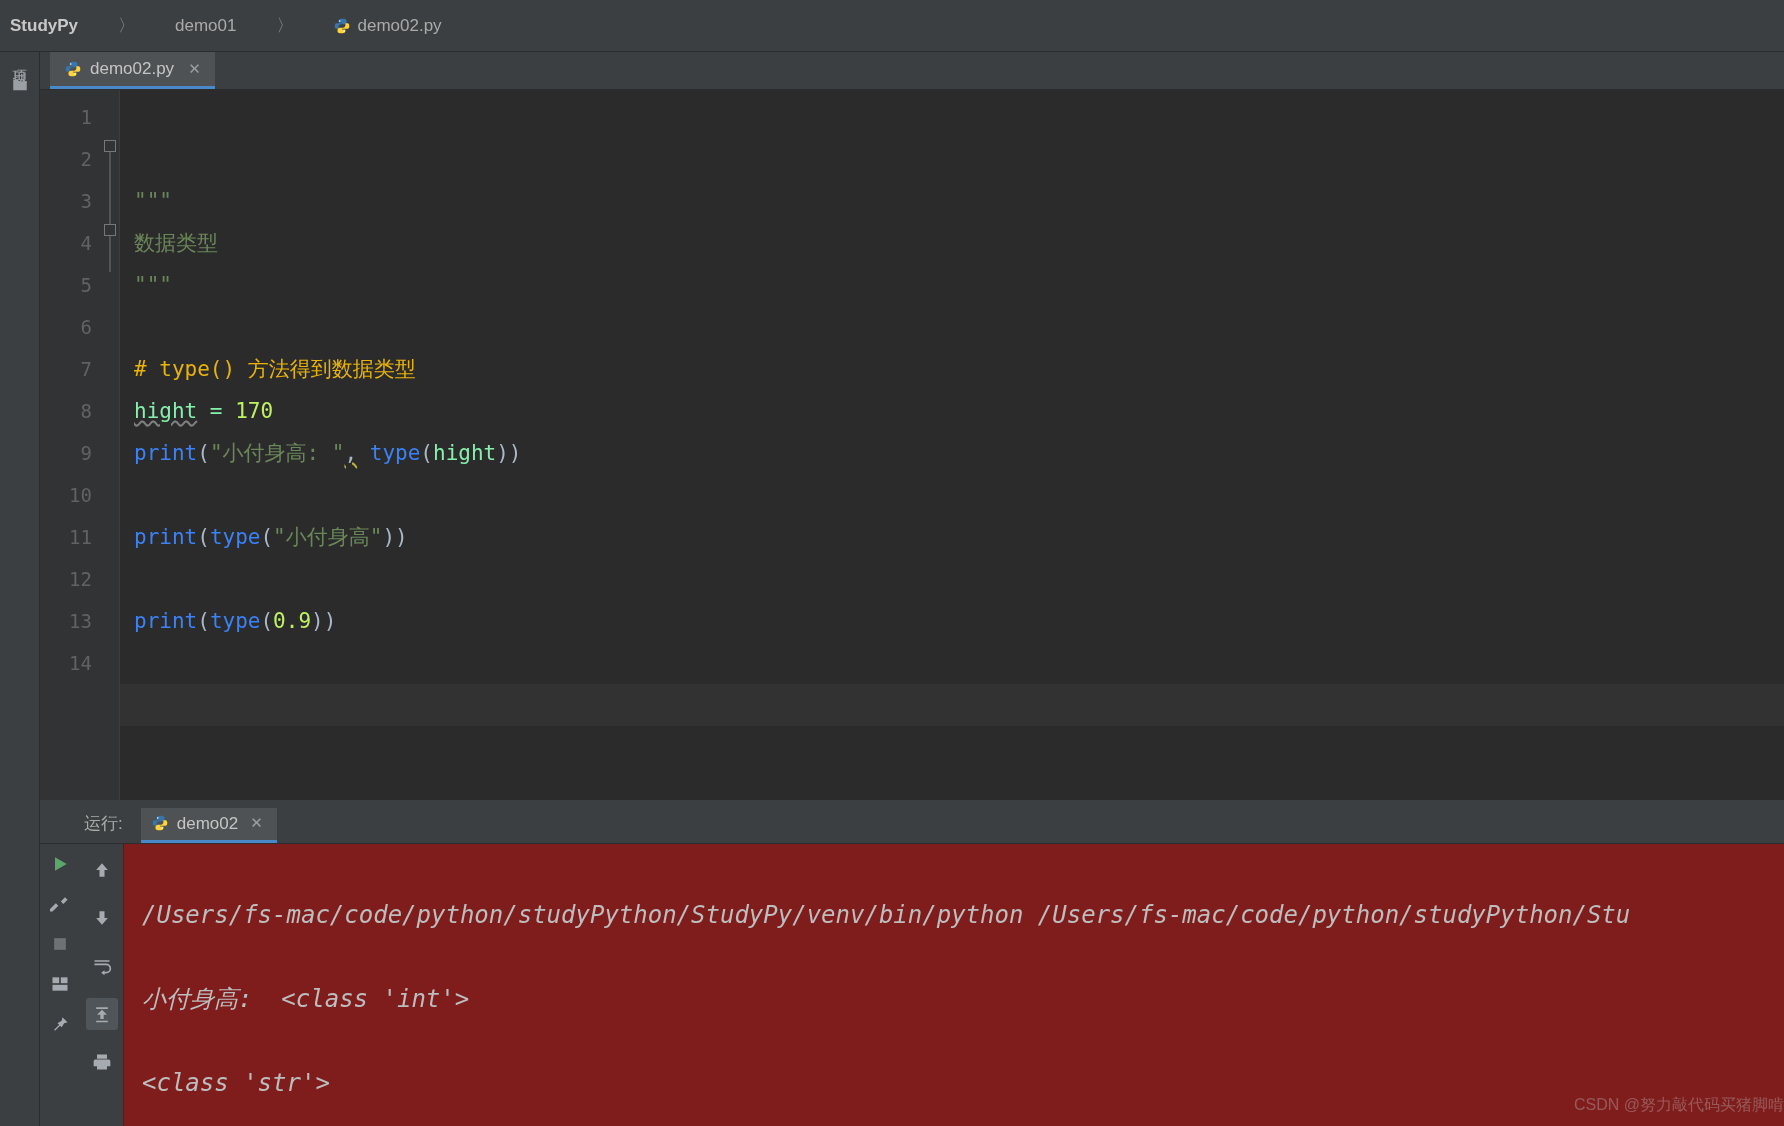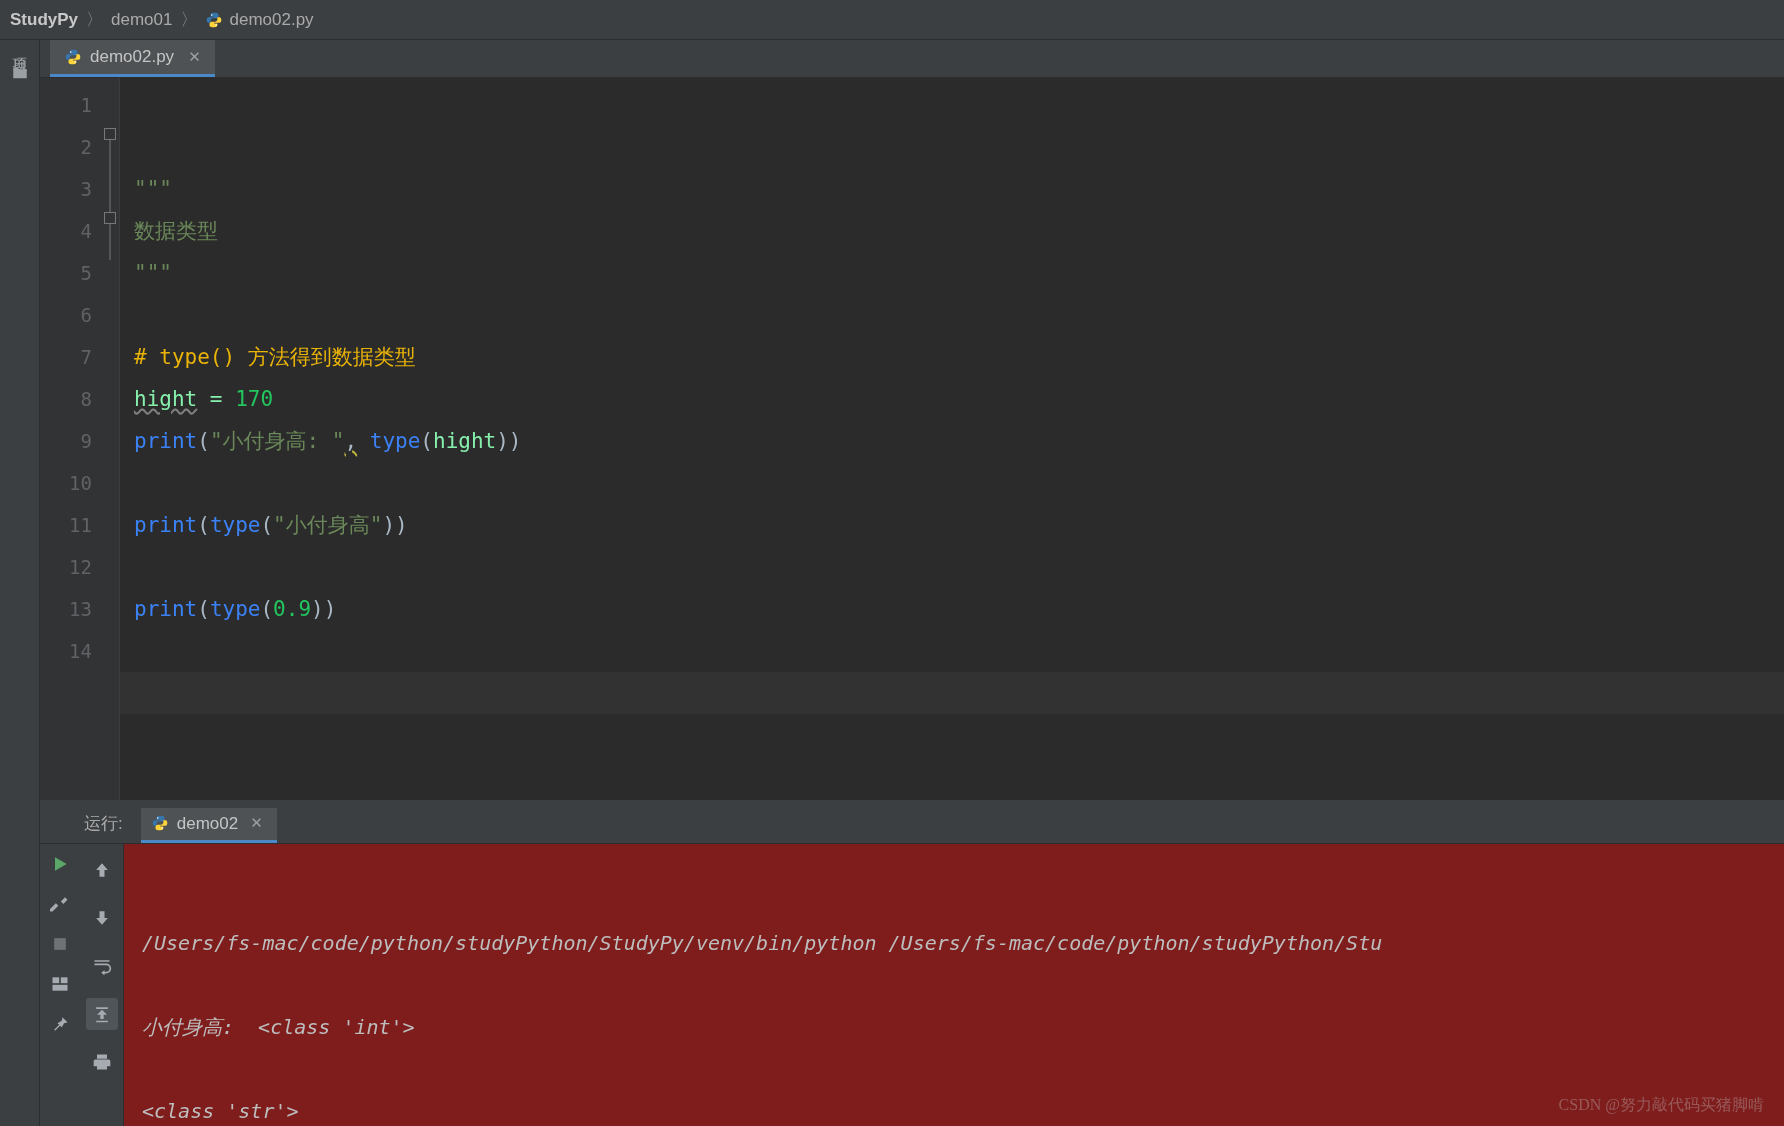--- a/index.html
+++ b/index.html
@@ -1,20 +1,20 @@
 <!DOCTYPE html>
 <html><head>
 <meta charset="utf-8">
 <style>
   * { margin:0; padding:0; box-sizing:border-box; }
   html,body { width:1784px; height:1126px; background:#2b2b2b; font-family:-apple-system,BlinkMacSystemFont,"Segoe UI",sans-serif; overflow:hidden; color:#bbb; }
   .root { width:100%; height:100%; display:flex; flex-direction:column; background:#3c3f41; }
 
   
-  .navbar { height:40px; background:#3c3f41; display:flex; align-items:center; padding:0 10px; font-size:17px; color:#aaa; border-bottom:1px solid #2b2d2f; }
+  .navbar { height:52px; background:#3c3f41; display:flex; align-items:center; padding:0 10px; font-size:17px; color:#aaa; border-bottom:1px solid #2b2d2f;gap:32px; }
   .bc-seg { display:flex; align-items:center; gap:6px; }
   .bc-seg.bold { color:#c8c8c8; font-weight:700; }
   .chev { margin:0 8px; color:#888; user-select:none; }
   .py-ico { display:inline-flex; }
 
   
   .body { flex:1; display:flex; min-height:0; }
   .gutter-col { width:40px; background:#3c3f41; border-right:1px solid #2b2d2f; display:flex; flex-direction:column; align-items:center; padding-top:6px; gap:14px; }
   .gutter-col .vtxt { writing-mode:vertical-rl; font-size:15px; color:#9aa0a4; letter-spacing:2px; }
   .gutter-col .fold-ico { width:22px; height:18px; fill:#9aa0a4; }
@@ -31,21 +31,21 @@
   .editor { flex:1; display:flex; background:#2b2b2b; min-height:0; }
   .lnums { width:62px; background:#313335; text-align:right; padding:6px 10px 0 0; font-family:Menlo,Consolas,monospace; font-size:19px; color:#606366; line-height:42px; user-select:none; }
   .fold-gutter { width:18px; background:#313335; border-right:1px solid #3a3d3f; position:relative; }
   .fold-line { position:absolute; left:7px; top:50px; width:2px; height:132px; background:#555; }
   .fm { position:absolute; left:2px; width:12px; height:12px; border:1px solid #777; background:#313335; }
   .code { flex:1; padding:6px 0 0 14px; font-family:Menlo,Consolas,monospace; font-size:21px; line-height:42px; white-space:pre; color:#a9b7c6; overflow:hidden; }
   .code .row { height:42px; }
   .code .cur-line { background:#323232; display:block; margin-left:-14px; padding-left:14px; width:calc(100% + 14px); }
   .tok-str   { color:#6a8759; }
   .tok-cmt   { color:#eab308; }
-  .tok-num   { color:#22c55e; }
+  .tok-num   { color:#bef264; }
   .tok-bi    { color:#3b82f6; }
   .tok-id    { color:#86efac; }
   .tok-wavy  { text-decoration:underline wavy #808080; }
   .tok-warn  { text-decoration:underline wavy #bbb23f; }
 
   
   .hsplit { height:6px; background:#3c3f41; cursor:row-resize; }
 
   
   .runpanel { height:320px; display:flex; flex-direction:column; background:#7f1d1d; }
@@ -54,23 +54,23 @@
   .run-tab { display:flex; align-items:flex-start; gap:8px; padding:6px 14px 6px 10px; border-bottom:3px solid #4a88c7; background:#4e5254; color:#c5c5c5; }
   .run-tab .close { color:#9aa0a4; font-size:15px; margin-left:4px; cursor:pointer; }
 
   .run-body { flex:1; display:flex; min-height:0; }
   .run-ctrl1 { width:40px; background:#3c3f41; display:flex; flex-direction:column; align-items:center; padding-top:10px; gap:20px; }
   .run-ctrl1 svg { width:20px; height:20px; }
   .run-ctrl2 { width:44px; background:#3c3f41; display:flex; flex-direction:column; align-items:center; padding-top:10px; gap:16px; border-right:1px solid #2b2d2f; }
   .run-ctrl2 .ibtn { width:32px; height:32px; display:flex; align-items:center; justify-content:center; border-radius:3px; }
   .run-ctrl2 .ibtn.active { background:#50555a; }
   .run-ctrl2 svg { width:20px; height:20px; fill:#a5abb0; }
-  .console { flex:1; padding:8px 0 0 18px; font-family:Menlo,Consolas,monospace; font-size:20px; line-height:42px; color:#bdbdbd; white-space:pre; overflow:hidden; font-style:italic;margin-top:28px; }
-
-  .watermark { position:fixed; right:20px; bottom:10px; font-size:16px; color:rgba(200,200,200,0.35); font-family:Liberation Serif, serif; }
+  .console { flex:1; padding:8px 0 0 18px; font-family:Menlo,Consolas,monospace; font-size:24px; line-height:42px; color:#bdbdbd; white-space:pre; overflow:hidden; font-style:italic; }
+
+  .watermark { position:fixed; right:0; bottom:10px; font-size:16px; color:rgba(200,200,200,0.35); font-family:Liberation Sans, sans-serif; }
 </style>
 </head>
 <body>
 
 <div class="root">
 
   <div class="navbar">
     <span class="bc-seg bold">StudyPy</span>
     <span class="chev">〉</span>
     <span class="bc-seg">demo01</span>

